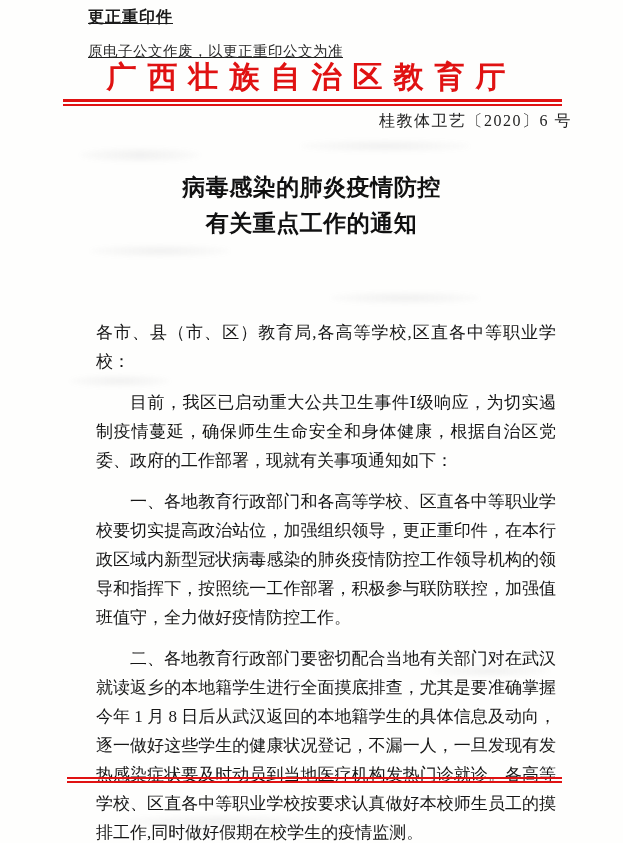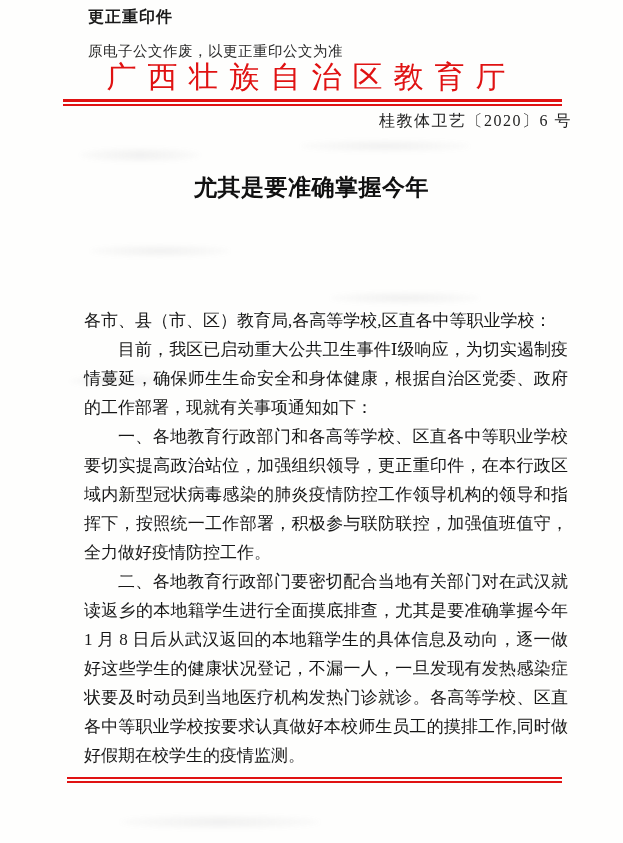--- a/index.html
+++ b/index.html
@@ -16,20 +16,21 @@
     overflow: hidden;
     font-family: "Liberation Serif", "DejaVu Serif", serif;
     color: #1c1c1c;
   }
 
   
   .correction {
     position: absolute;
     left: 88px;
     top: 7px;
+    text-decoration: underline;
   }
   .correction-title {
     font-family: "Liberation Sans", "DejaVu Sans", sans-serif;
     font-weight: 700;
     font-size: 16px;
     line-height: 20px;
     color: #1a1a1a;
     letter-spacing: 1px;
   }
   .correction-sub {
@@ -41,21 +42,21 @@
   }
 
   
   .agency {
     position: absolute;
     top: 57px;
     left: 0;
     width: 100%;
     text-align: center;
     font-size: 30px;
-    font-weight: 400;
+    font-weight: 700;
     letter-spacing: 11px;
     padding-left: 0;
     box-sizing: border-box;
     color: var(--red);
     white-space: nowrap;
   }
   .rule {
     position: absolute;
     box-sizing: border-box;
     border-top: 3px solid var(--red);
@@ -106,21 +107,21 @@
     left: 84px;
     top: 306px;
     width: 484px;
     font-size: 17px;
     line-height: 29px;
     text-align: justify;
     text-justify: inter-character;
     color: #161616;
   }
   .body-text p {
-    margin: 0;
+    margin: 12px;
   }
   .body-text p.indent {
     text-indent: 2em;
   }
 
   
   .smudge {
     position: absolute;
     pointer-events: none;
     background: radial-gradient(ellipse at center, rgba(120,120,125,0.10) 0%, rgba(120,120,125,0.04) 55%, rgba(120,120,125,0) 100%);
@@ -147,21 +148,22 @@
     <div class="correction-sub">原电子公文作废，以更正重印公文为准</div>
   </div>
 
   <div class="agency">广西壮族自治区教育厅</div>
 
   <div class="rule rule-top"></div>
 
   <div class="doc-number">桂教体卫艺〔2020〕6 号</div>
 
   <div class="doc-title">
-    <div>尤其是要准确掌握今年</div>
+    <div>病毒感染的肺炎疫情防控</div>
+    <div>有关重点工作的通知</div>
   </div>
 
   <div class="body-text">
     <p>各市、县（市、区）教育局,各高等学校,区直各中等职业学校：</p>
     <p class="indent">目前，我区已启动重大公共卫生事件Ⅰ级响应，为切实遏制疫情蔓延，确保师生生命安全和身体健康，根据自治区党委、政府的工作部署，现就有关事项通知如下：</p>
     <p class="indent">一、各地教育行政部门和各高等学校、区直各中等职业学校要切实提高政治站位，加强组织领导，更正重印件，在本行政区域内新型冠状病毒感染的肺炎疫情防控工作领导机构的领导和指挥下，按照统一工作部署，积极参与联防联控，加强值班值守，全力做好疫情防控工作。</p>
     <p class="indent">二、各地教育行政部门要密切配合当地有关部门对在武汉就读返乡的本地籍学生进行全面摸底排查，尤其是要准确掌握今年 1 月 8 日后从武汉返回的本地籍学生的具体信息及动向，逐一做好这些学生的健康状况登记，不漏一人，一旦发现有发热感染症状要及时动员到当地医疗机构发热门诊就诊。各高等学校、区直各中等职业学校按要求认真做好本校师生员工的摸排工作,同时做好假期在校学生的疫情监测。</p>
   </div>
 
   <div class="rule rule-bottom"></div>

